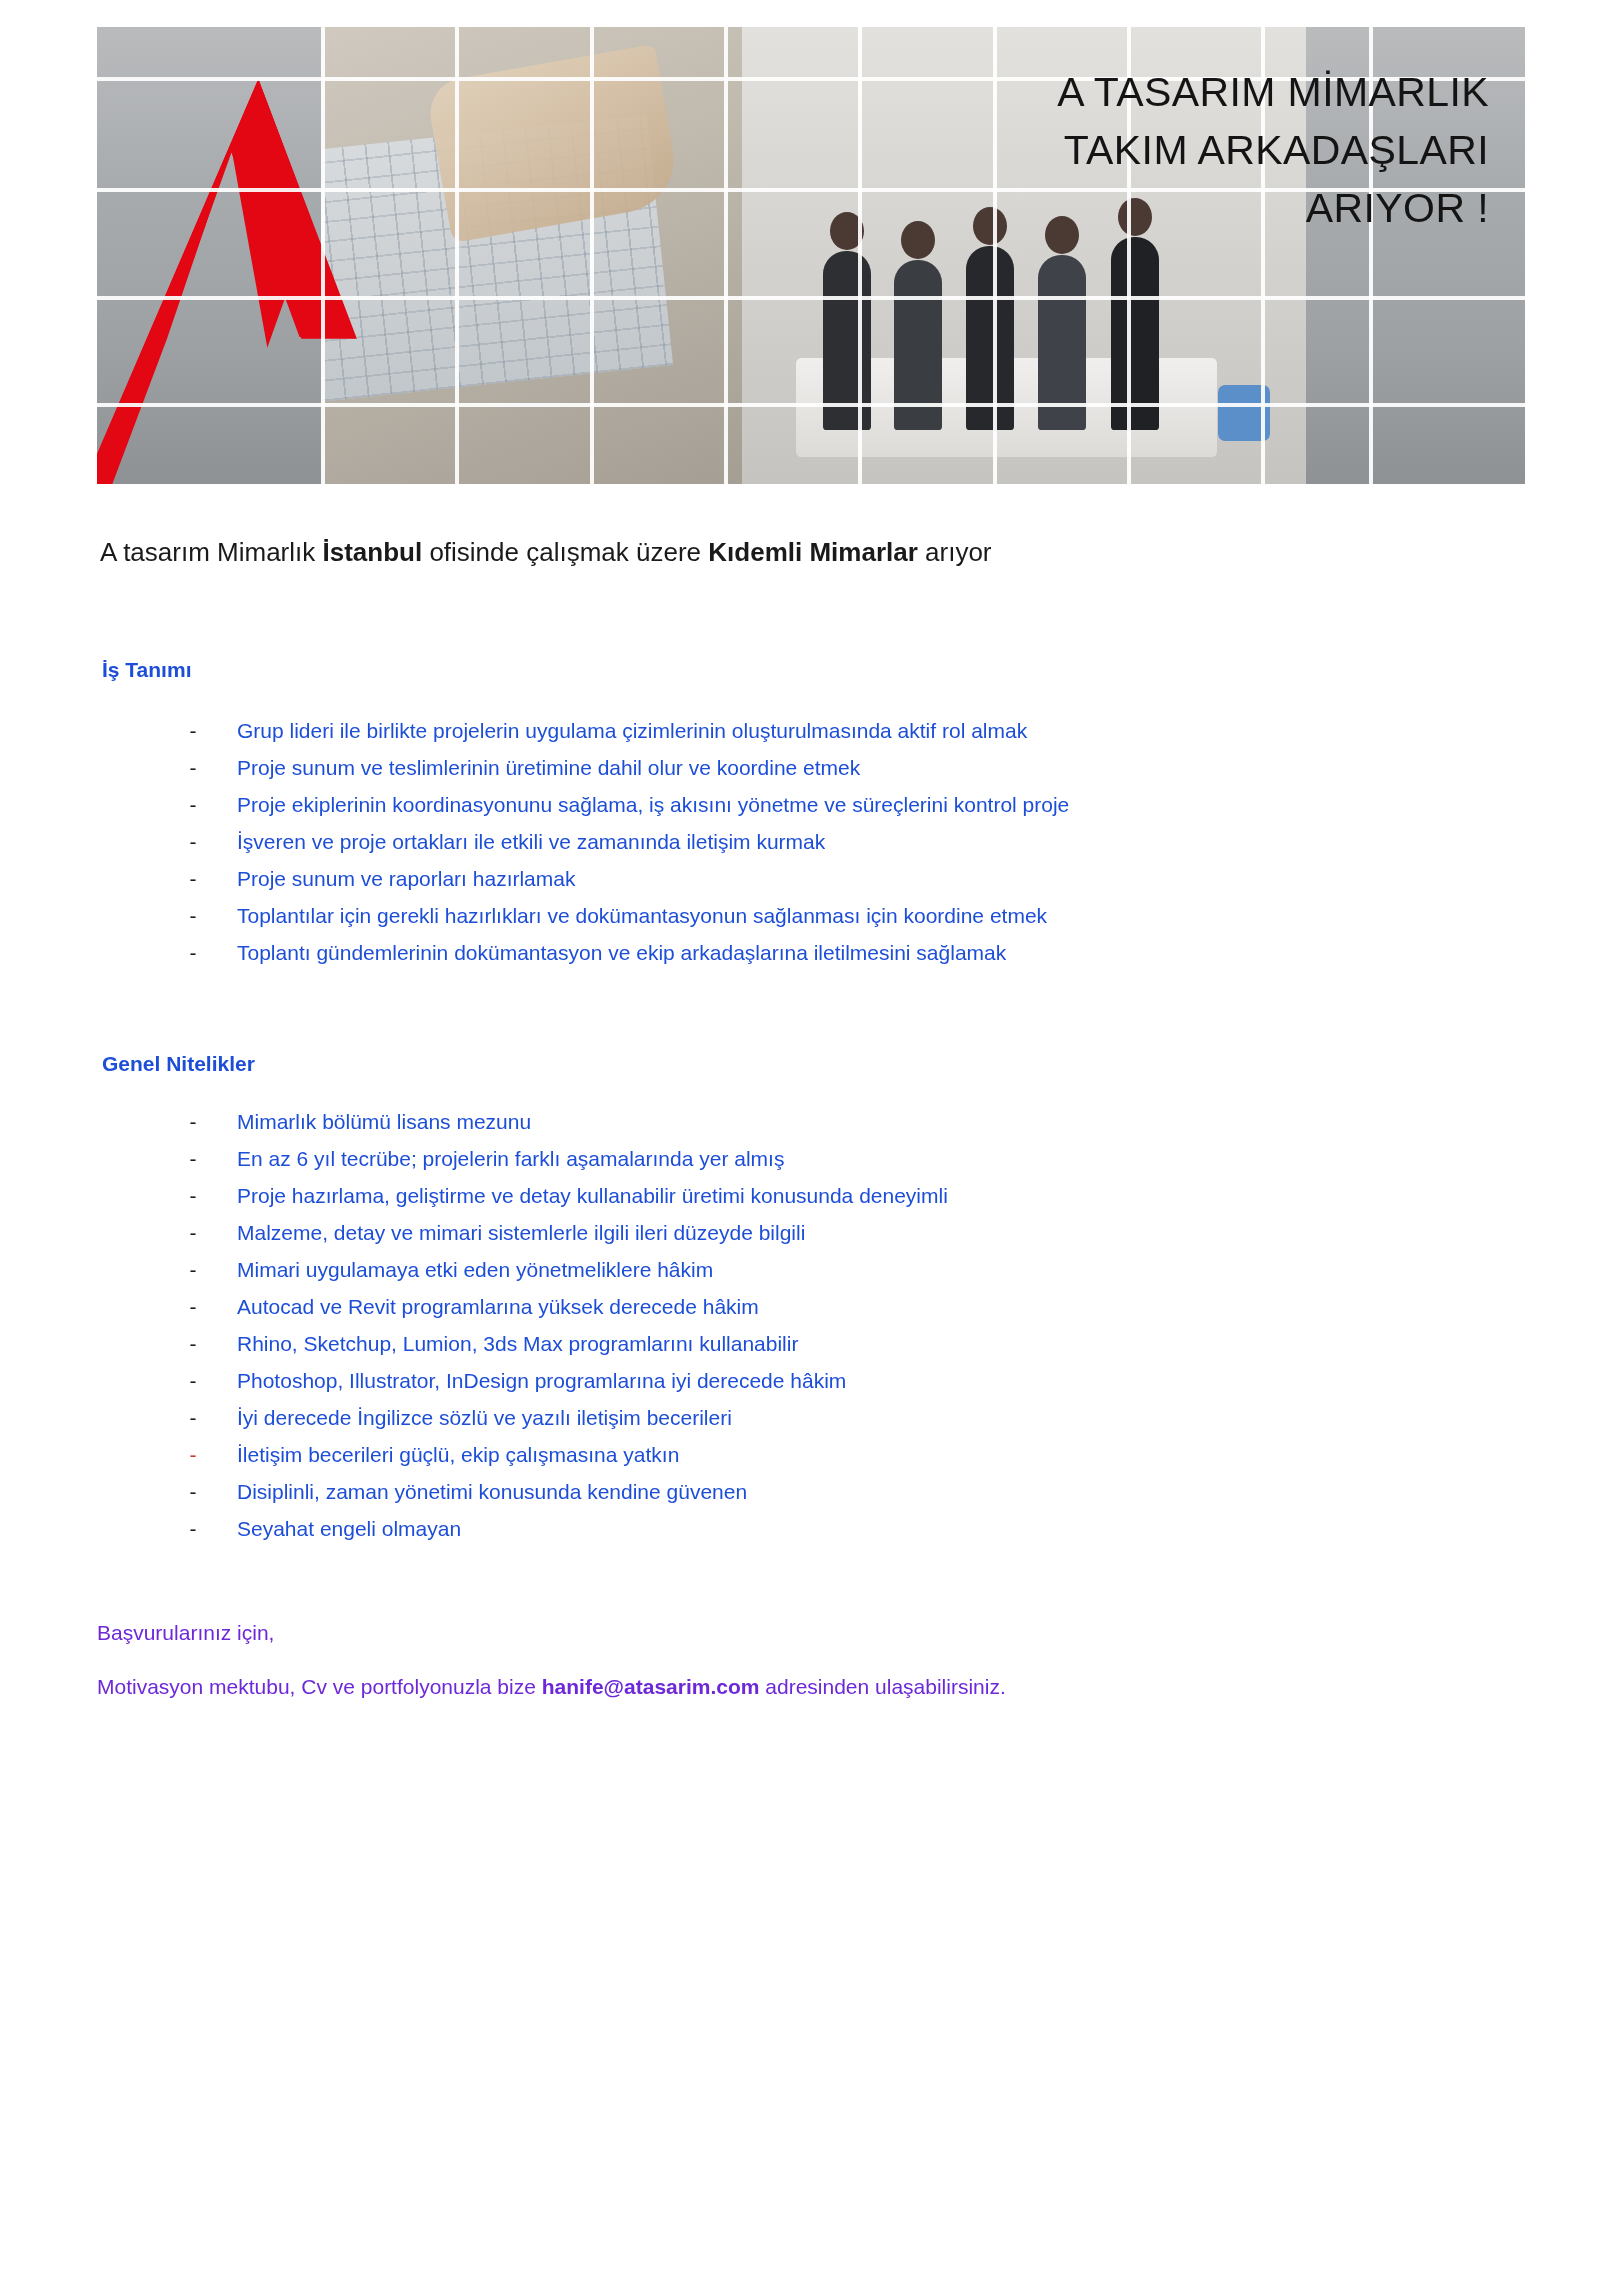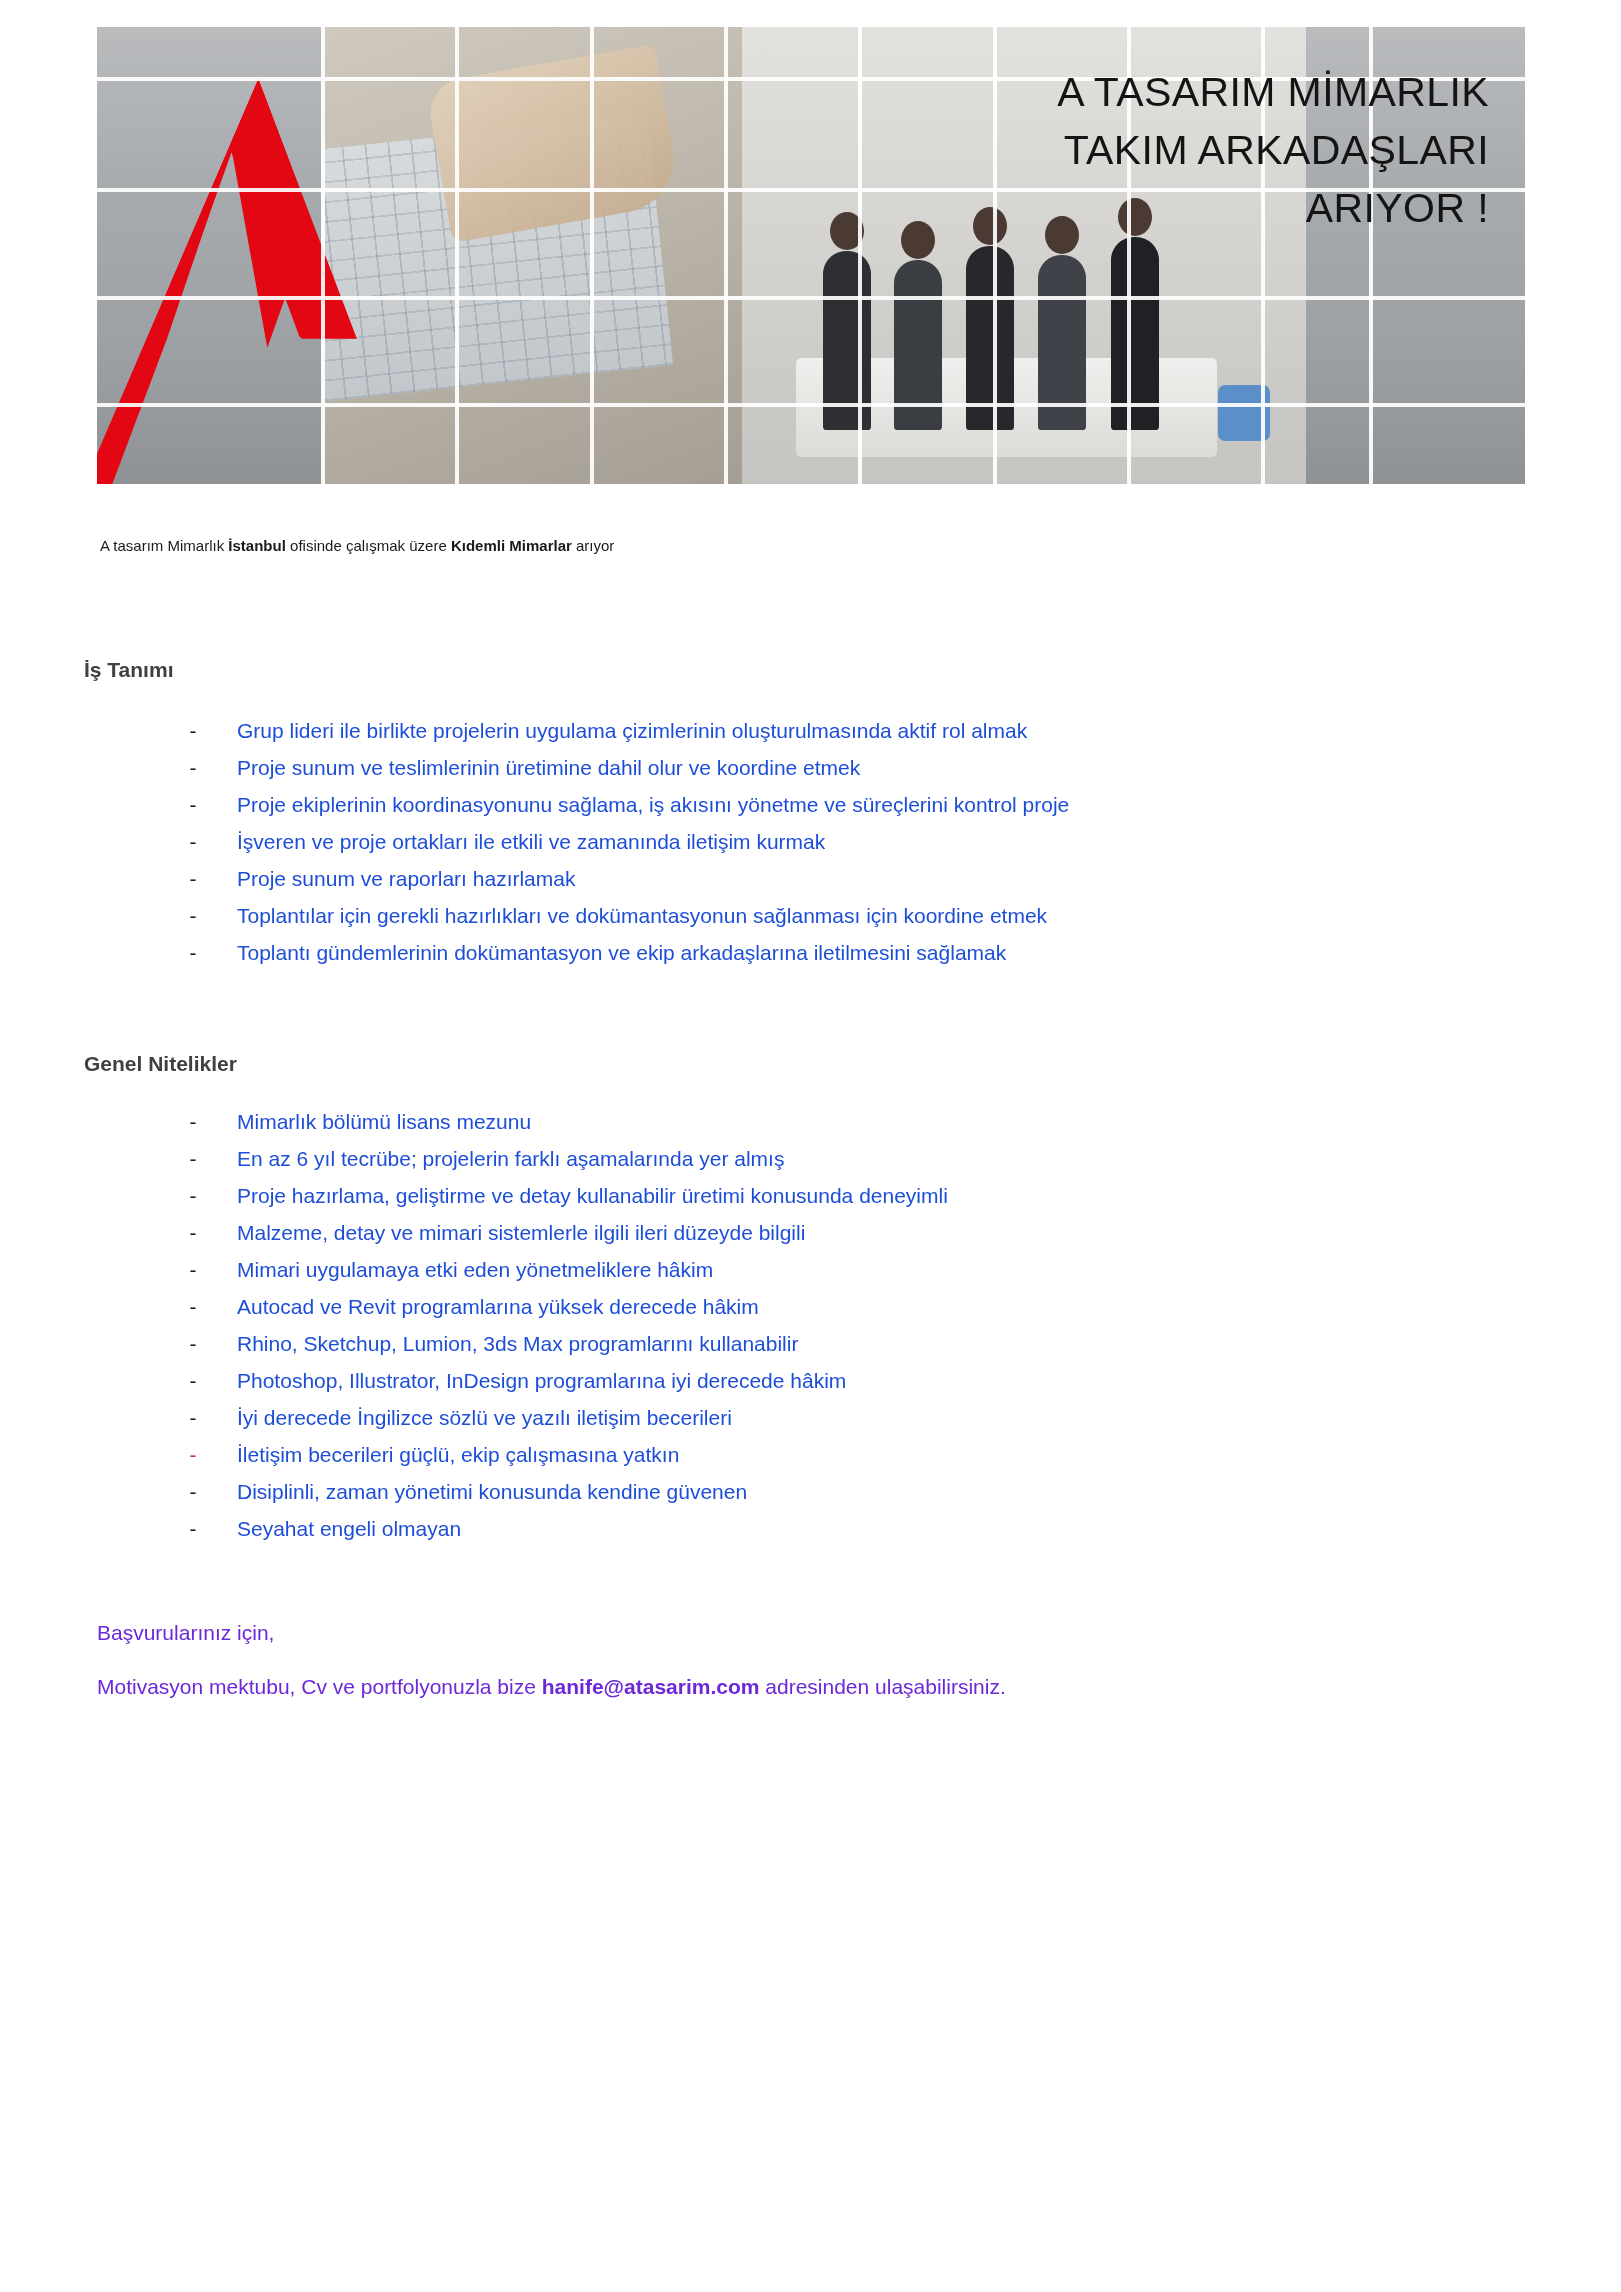--- a/index.html
+++ b/index.html
@@ -169,31 +169,31 @@
     letter-spacing: 0.4px;
     font-family: "Liberation Sans", sans-serif;
   }
   .banner-title div { white-space: nowrap; }
 
   
   .intro {
     position: absolute;
     left: 100px;
     top: 537px;
-    font-size: 15px;
+    font-size: 26px;
     color: #1a1a1a;
   }
   .intro b { font-weight: bold; }
 
   .section-title {
     position: absolute;
-    left: 84px;
+    left: 102px;
     font-size: 21px;
     font-weight: bold;
-    color: #404040;
+    color: #1d4ed8;
   }
   #is-tanimi-title { top: 658px; }
   #genel-nitelikler-title { top: 1052px; }
 
   ul.items {
     position: absolute;
     margin: 0;
     padding: 0;
     list-style: none;
     left: 186px;

